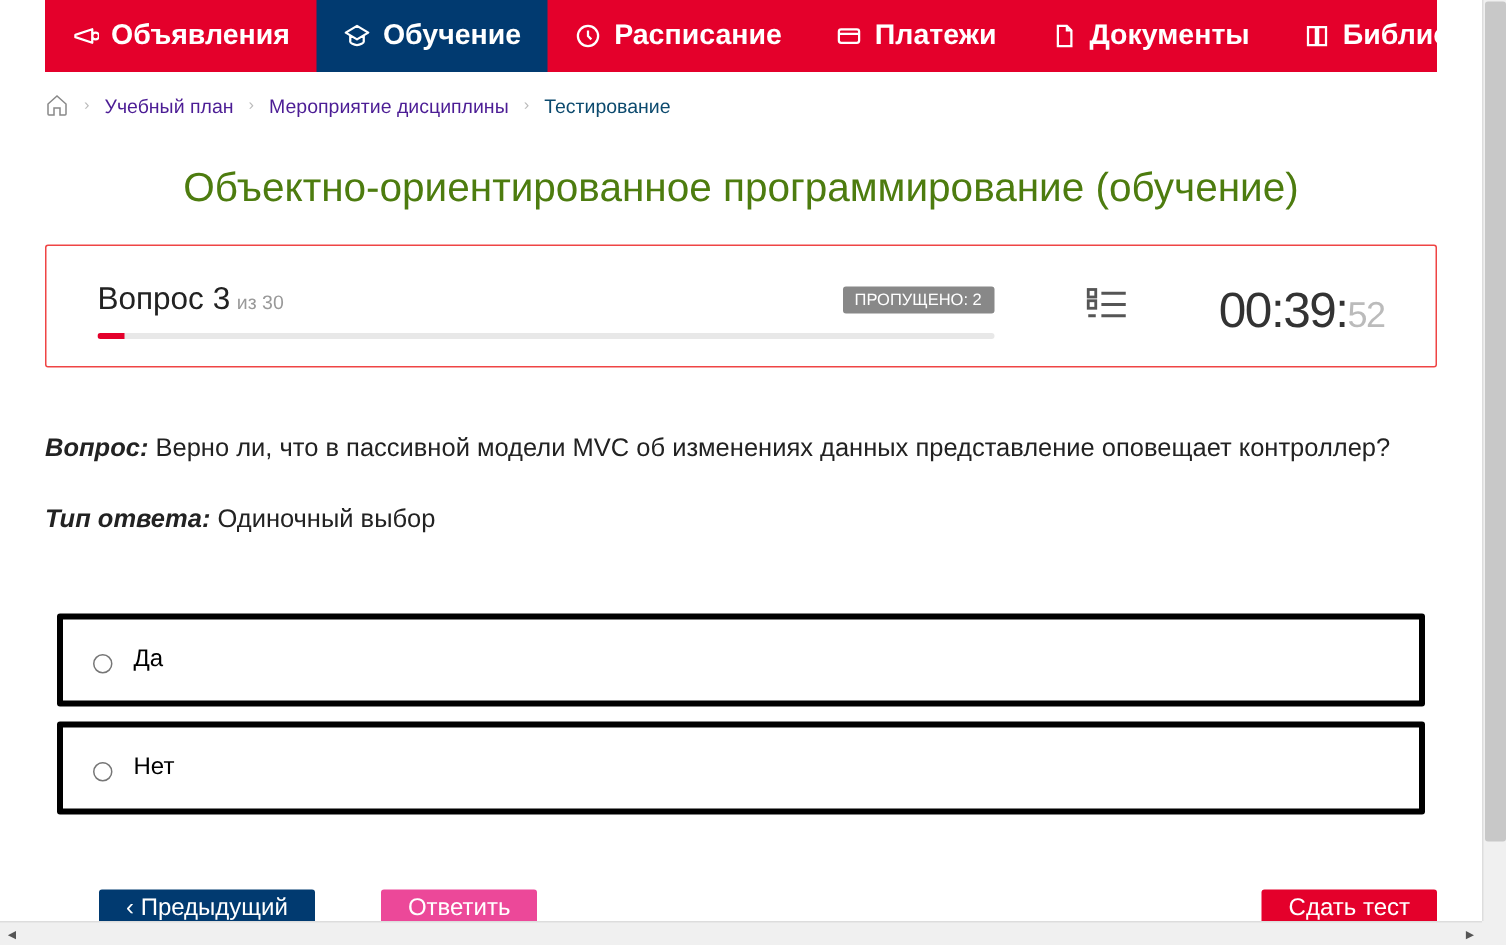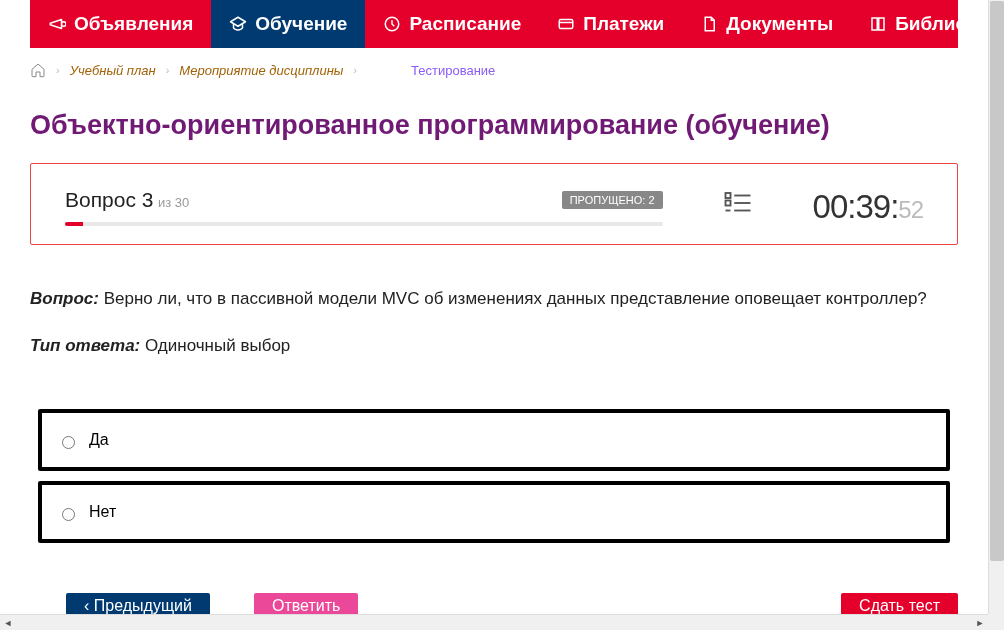--- a/index.html
+++ b/index.html
@@ -64,46 +64,45 @@
     }
     .breadcrumb {
       display: flex;
       align-items: center;
       padding: 14px 30px;
       gap: 10px;
       font-size: 13px;
       color: #888;
     }
     .breadcrumb-link {
-      color: #a16207;
-      cursor: pointer;
-      font-style: italic;
+      color: #4c1d95;
+      cursor: pointer;
     }
     .breadcrumb-current {
-      color: #8b5cf6;
-      margin-left: 44px;
+      color: #0c4a6e;
     }
     .breadcrumb-sep {
       color: #bbb;
       font-size: 11px;
     }
     .home-icon-wrap {
       width: 16px;
       height: 16px;
       display: inline-flex;
     }
     .home-icon-wrap svg {
       stroke: #888;
       fill: none;
       stroke-width: 1.5;
     }
     .page-title {
-      color: #701a75;
+      text-align: center;
+      color: #4d7c0f;
       font-size: 27px;
-      font-weight: 700;
+      font-weight: 400;
       padding: 18px 30px 22px;
     }
     .status-card {
       margin: 0 30px;
       border: 1px solid #ef4444;
       border-radius: 2px;
       padding: 24px 34px 18px;
       display: flex;
       align-items: flex-start;
       gap: 60px;

